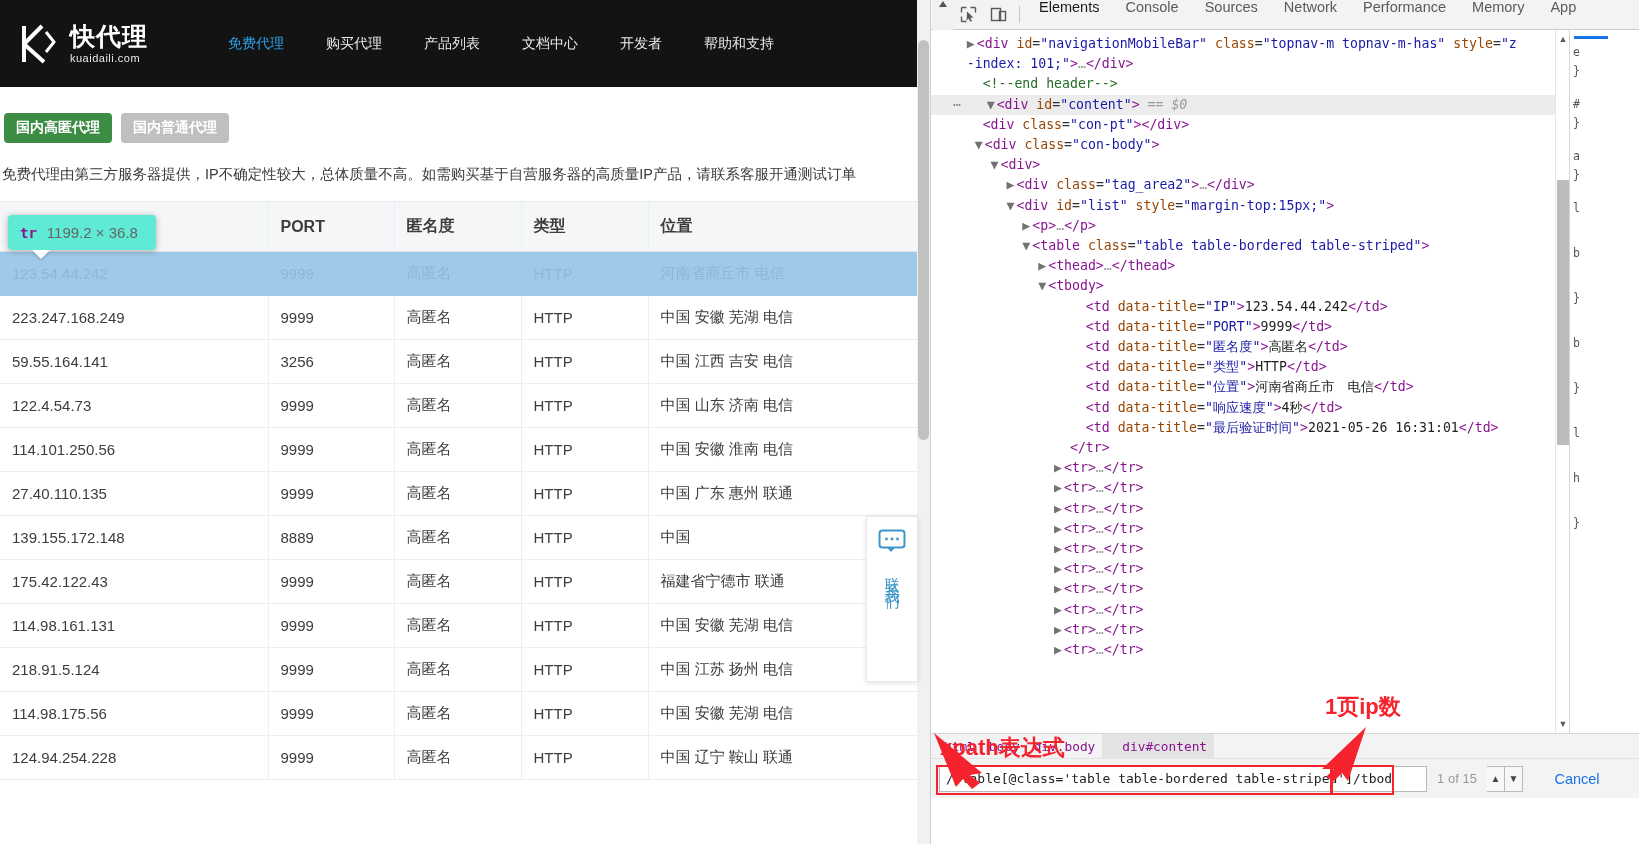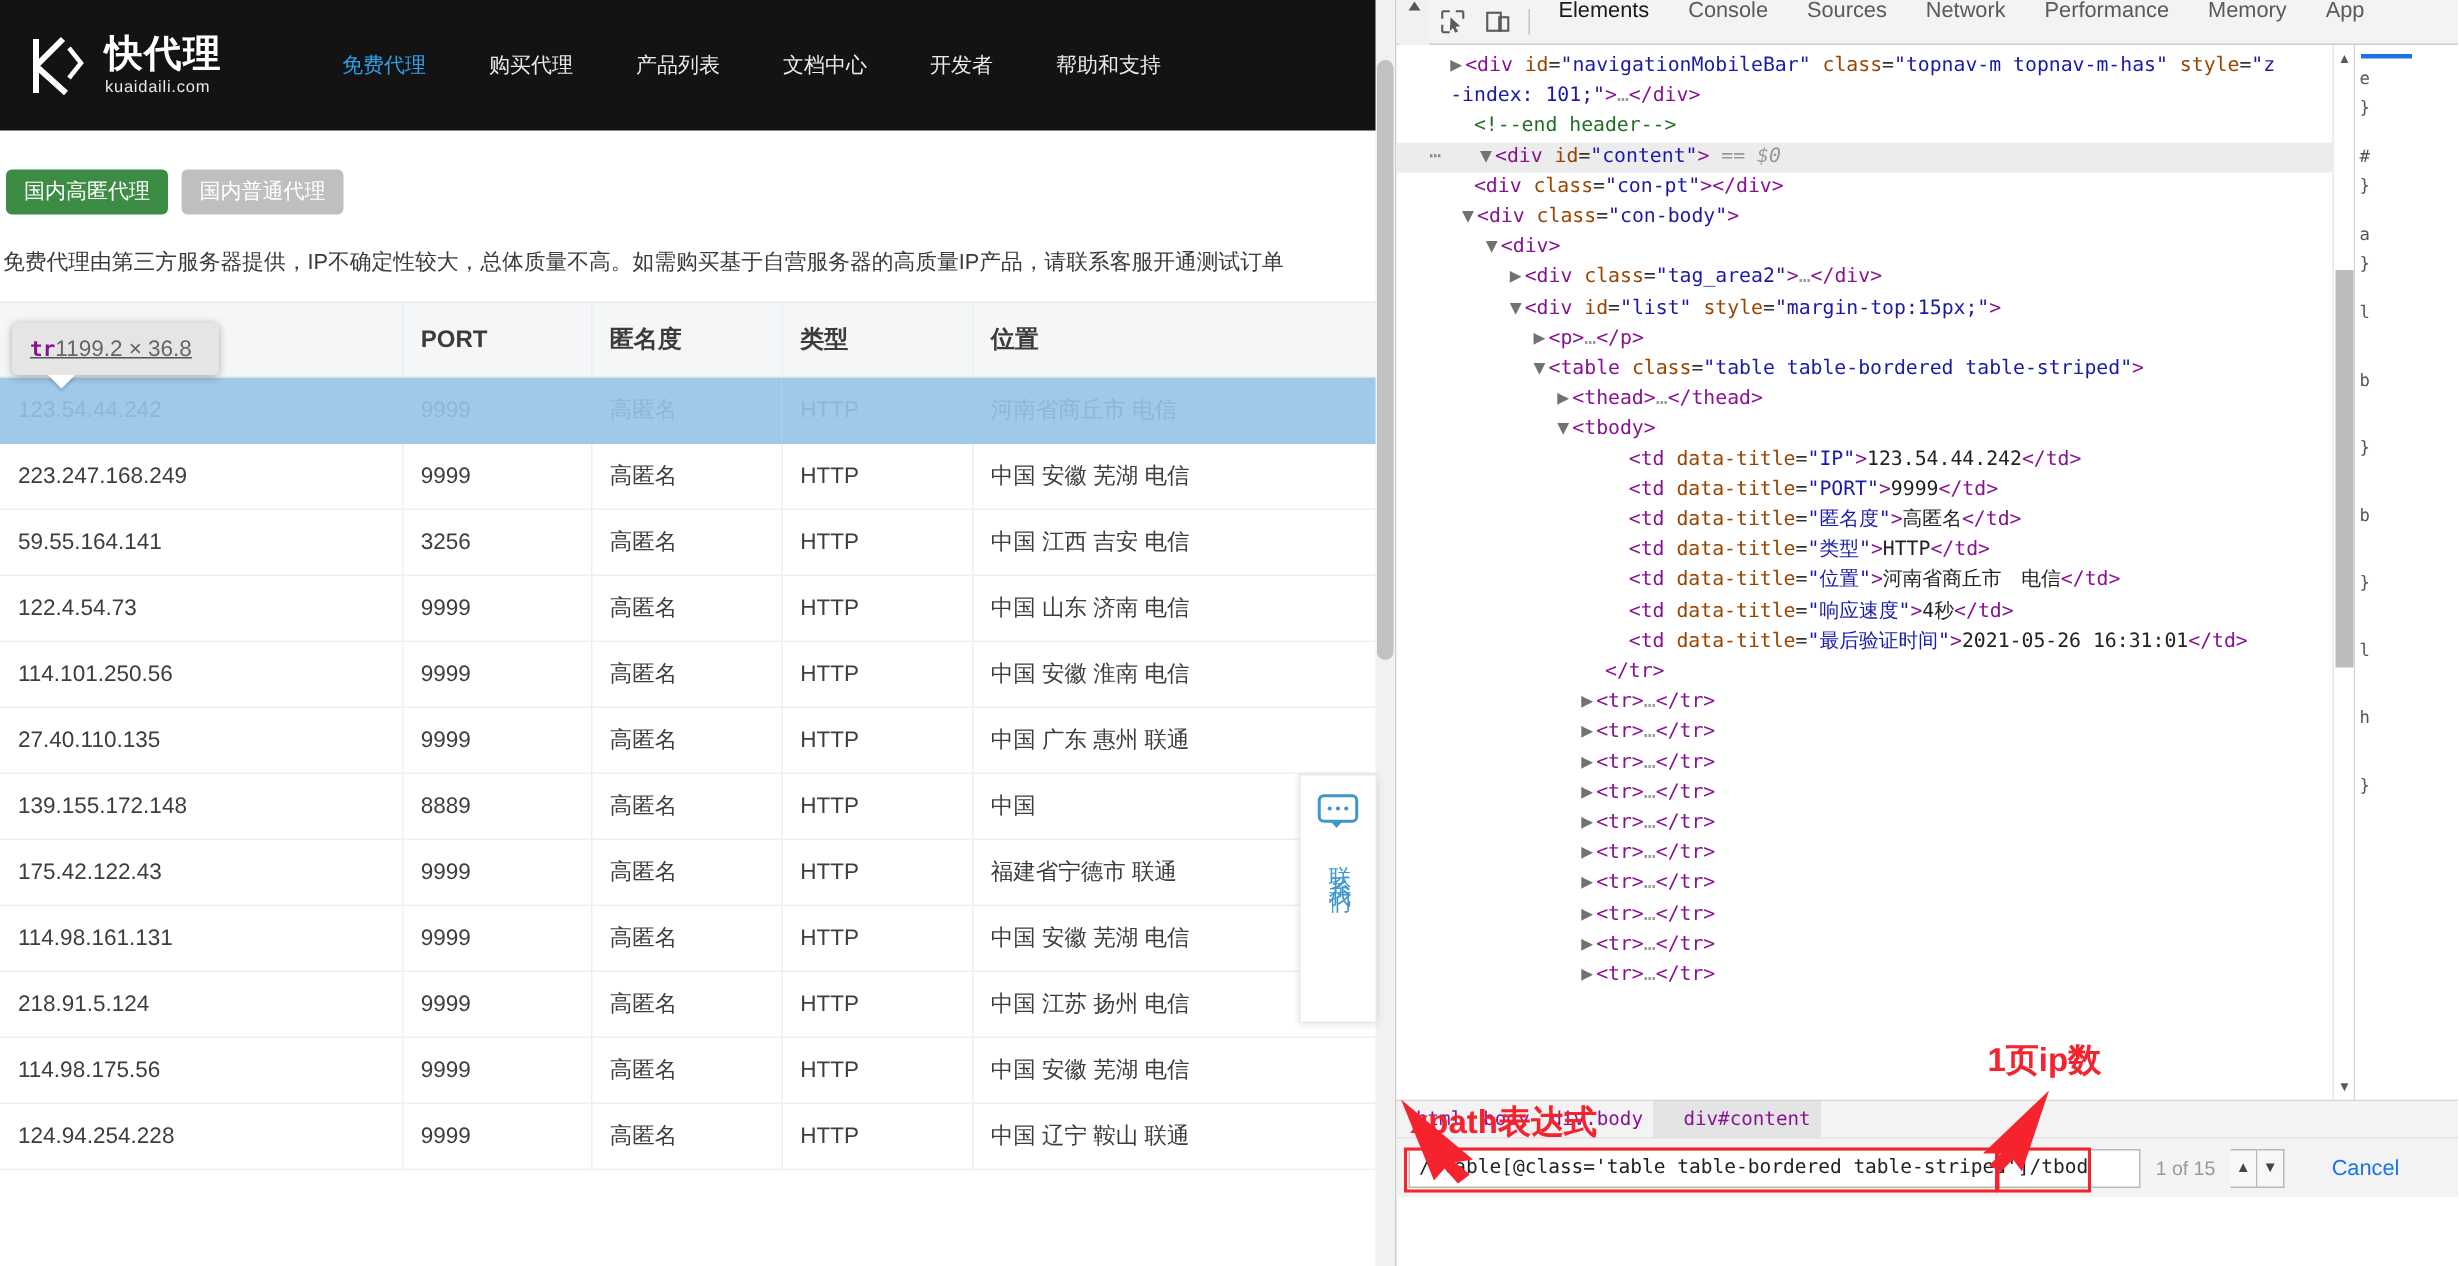--- a/index.html
+++ b/index.html
@@ -22,21 +22,21 @@
   .brand-k svg { display:block; }
   .brand-text { color:#fff; line-height:1; }
   .brand-cn { font-size:25px; font-weight:bold; letter-spacing:1px; }
   .brand-en { font-size:11px; letter-spacing:0.5px; margin-top:4px; color:#e8e8e8; }
   .nav { display:flex; align-items:center; gap:42px; margin-left:18px; }
   .nav-item { color:#e9e9e9; font-size:14px; white-space:nowrap; cursor:pointer; }
   .nav-item.active { color:#2f9fe8; }
 
   
   .tag-area { padding:26px 0 0 4px; display:flex; gap:9px; }
-  .tag { font-size:14px; padding:6px 12px; border-radius:4px; color:#fff; cursor:pointer; white-space:nowrap; }
+  .tag { font-size:14px; padding:6px 12px; border-radius:4px; color:#fff; cursor:pointer; white-space:nowrap;font-weight:bold; }
   .tag.green { background:#3c8c43; }
   .tag.grey  { background:#bfbfbf; }
 
   
   .notice { margin-top:22px; padding-left:2px; font-size:14.5px; color:#3a3a3a;
             white-space:nowrap; overflow:hidden; }
 
   
   .tbl-wrap { margin-top:17px; width:924px; }
   table.proxy { border-collapse:collapse; width:918px; table-layout:fixed; }
@@ -53,23 +53,23 @@
   table.proxy col.c-port { width:126px; }
   table.proxy col.c-anon { width:127px; }
   table.proxy col.c-type { width:127px; }
   table.proxy col.c-loc  { width:270px; }
   table.proxy tr.hl td { background:#9ec9e8; color:#8fb6d4; border-bottom:1px solid #9ec9e8; }
   table.proxy th:not(:first-child), table.proxy td:not(:first-child) { border-left:1px solid #eceff1; }
   table.proxy tr.hl td:not(:first-child) { border-left:1px solid #9ec9e8; }
 
   
   .insp-tip {
-    position:absolute; left:8px; top:215px; background:#e5e5e5; border-radius:4px;
+    position:absolute; left:8px; top:215px; background:#5eead4; border-radius:4px;
     box-shadow:0 1px 6px rgba(0,0,0,.30); padding:9px 18px 9px 12px;
-    font-size:15px; color:#555; display:flex; align-items:baseline; z-index:40;text-decoration:underline;
+    font-size:15px; color:#555; display:flex; align-items:baseline; gap:10px; z-index:40;
   }
   .insp-tip .tag-nm { color:#881391; font-weight:bold; font-family:"DejaVu Sans Mono",monospace; font-size:14px;}
   .insp-tip .dims { color:#666; font-size:15px; }
   .insp-tip:after {
     content:""; position:absolute; left:24px; bottom:-9px; width:0; height:0;
     border-left:9px solid transparent; border-right:9px solid transparent; border-top:9px solid #fff;
     filter:drop-shadow(0 2px 1px rgba(0,0,0,.15));
   }
 
   

